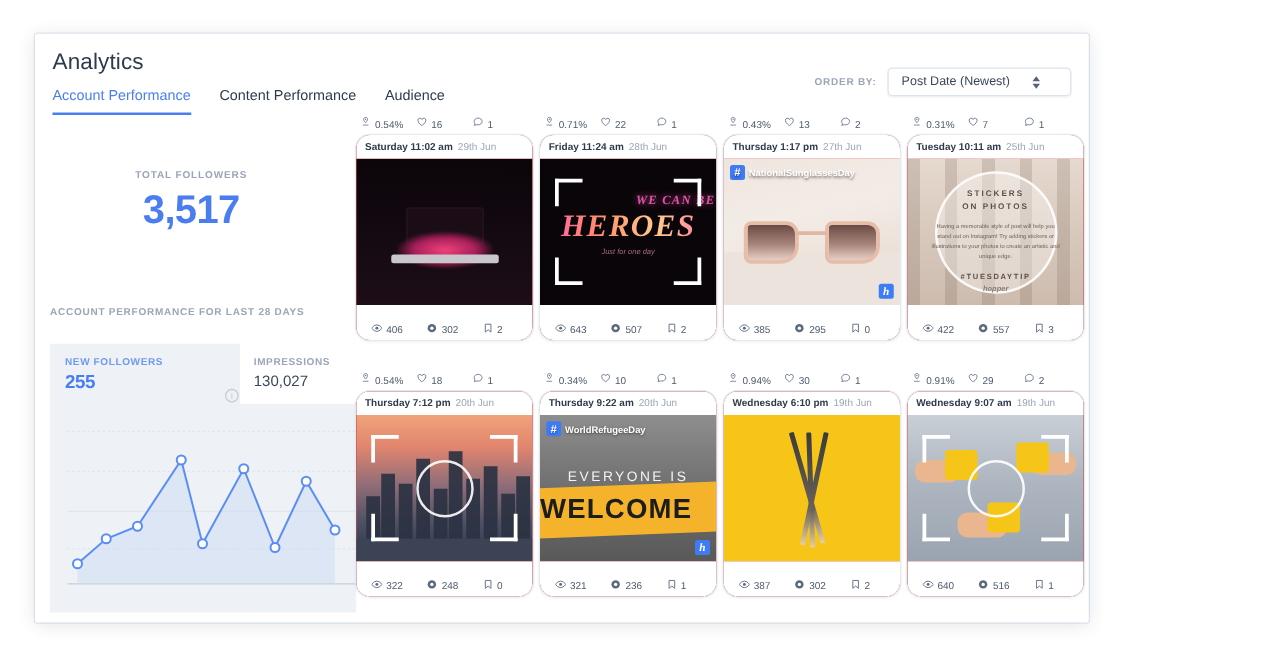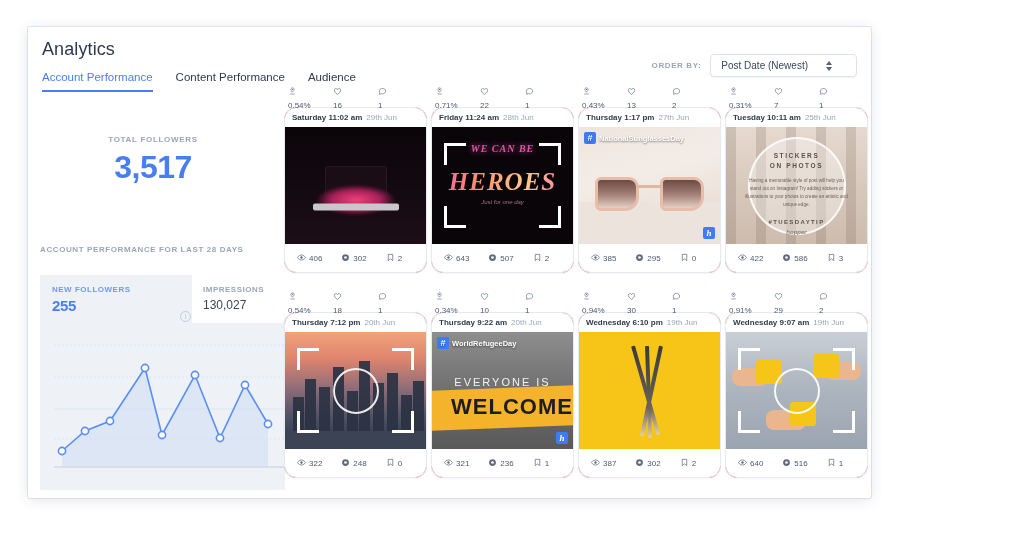--- a/index.html
+++ b/index.html
@@ -91,37 +91,37 @@
   
   .grid {
     position: absolute; left: 256px; top: 62px; width: 587px; height: 409px;
   }
   .cell { position: absolute; width: 143px; }
 
   .eng-row {
     display: flex; height: 18px; align-items: center; padding: 0 4px;
     color: #5c6a7e; font-size: 8px;
   }
-  .eng-item { display: flex; align-items: flex-start; gap: 3px; width: 33.33%; flex-direction: column; }
+  .eng-item { display: flex; align-items: flex-end; gap: 3px; width: 33.33%; }
   .eng-item span { font-size: 8px; color: #4d5a6d; }
 
   .card {
     border: 1px solid #e6eaf0; border-radius: 12px; overflow: hidden;
     background: #b91c1c; box-shadow: 0 1px 2px rgba(50,70,110,.05);
   }
   .card-head {
     height: 19px; display: flex; align-items: center; gap: 4px;
     padding: 0 7px; background: #fff;
   }
   .card-head .when { font-size: 8px; font-weight: bold; color: #2f3b4d; }
   .card-head .date { font-size: 8px; color: #9aa6b8; }
   .thumb { position: relative; width: 141px; height: 117px; overflow: hidden; }
 
   .stat-row {
-    display: flex; height: 19px; align-items: center; padding: 14px 4px;
+    display: flex; height: 19px; align-items: flex-start; padding: 14px 4px;
     color: #5c6a7e; font-size: 8px; background: #fff;
   }
   .stat-item { display: flex; align-items: center; gap: 3px; width: 33.33%; justify-content: flex-start; padding-left: 8px;}
   .stat-item span { font-size: 8px; color: #4d5a6d; }
 
   
   .art { position: absolute; inset: 0; }
   .hashtag-badge {
     position: absolute; left: 5px; top: 5px; display: flex; align-items: center; gap: 3px;
     font-size: 7.5px; font-weight: bold; color: #fff;
@@ -162,24 +162,25 @@
     position:absolute; left:50%; top:46%; transform:translate(-50%,-50%);
     width: 62px; height: 30px; background:#1b0d16; border:1px solid #2a1520; border-radius:2px;
   }
   .art-laptop .base {
     position:absolute; left:50%; top:68%; transform:translate(-50%,-50%);
     width: 86px; height: 7px; background:#c9c7cc; border-radius:2px;
   }
 
   .art-heroes { background:#0a0509; }
   .art-heroes .txt1 {
-    position:absolute; width:100%; top:16px; text-align:center;
+    position:absolute; width:100%; top:28px; text-align:center;
     font-size: 10px; font-weight: bold; font-style: italic; letter-spacing:1px;
     color:#e255a6; text-shadow: 0 0 6px rgba(226,85,166,.8);
     font-family:"Liberation Serif", serif;
+    margin-left:38px;
   }
   .art-heroes .txt2 {
     position:absolute; width:100%; top:41px; text-align:center;
     font-size: 25px; font-weight: bold; font-style: italic; letter-spacing:1px;
     background: linear-gradient(90deg,#ff59b0,#ff8f6b,#ffc98c,#ff6fae);
     -webkit-background-clip: text; background-clip: text; color: transparent;
     font-family:"Liberation Serif", serif;
   }
   .art-heroes .txt3 {
     position:absolute; width:100%; top:72px; text-align:center;
@@ -241,21 +242,21 @@
   .art-welcome { background: linear-gradient(180deg,#8e8e8e 0%,#6f6f6f 50%,#595959 100%); }
   .art-welcome .band {
     position:absolute; left:-4px; right:-4px; top:56px; height:40px; background:#f5b32c;
     transform: rotate(-2.2deg);
   }
   .art-welcome .w1 {
     position:absolute; width:100%; top:44px; text-align:center;
     font-size:11px; letter-spacing:2px; color:#f2f2f2; font-weight:normal;
   }
   .art-welcome .w2 {
-    position:absolute; width:100%; top:62px; text-align:right;
+    position:absolute; width:100%; top:62px; text-align:left;
     font-size:22px; letter-spacing:1px; color:#1d1d1d; font-weight:bold;
   }
 
   .art-pencils { background:#f6c518; }
   .art-pencils .p {
     position:absolute; width:4px; background: linear-gradient(180deg,#3a3a3a 0%,#6a6257 68%,#e6cfa0 100%);
     border-radius:1px; transform-origin: top center;
   }
 
   .art-mugs { background: linear-gradient(180deg,#c9cfd6 0%,#aeb6c0 45%,#9aa4b0 100%); }
@@ -578,21 +579,21 @@
                     <path d="M.9 8S3.4 3.4 8 3.4 15.1 8 15.1 8 12.6 12.6 8 12.6.9 8 .9 8z" stroke="#5c6a7e" stroke-width="1.3"></path>
                     <circle cx="8" cy="8" r="2.1" fill="#5c6a7e"></circle>
                   </svg></span>
           <span>422</span>
         </div>
         <div class="stat-item">
           <span><svg width="9" height="9" viewBox="0 0 16 16" fill="none">
                     <circle cx="8" cy="8" r="6" fill="#5c6a7e"></circle>
                     <circle cx="8" cy="8" r="2.4" fill="#fff"></circle>
                   </svg></span>
-          <span>586</span>
+          <span>557</span>
         </div>
         <div class="stat-item">
           <span><svg width="9" height="9" viewBox="0 0 16 16" fill="none">
                     <path d="M4 2.4h8v11.2L8 10.4l-4 3.2V2.4z" stroke="#5c6a7e" stroke-width="1.3" stroke-linejoin="round"></path>
                   </svg></span>
           <span>3</span>
         </div>
       </div>
     </div>
         </div>

